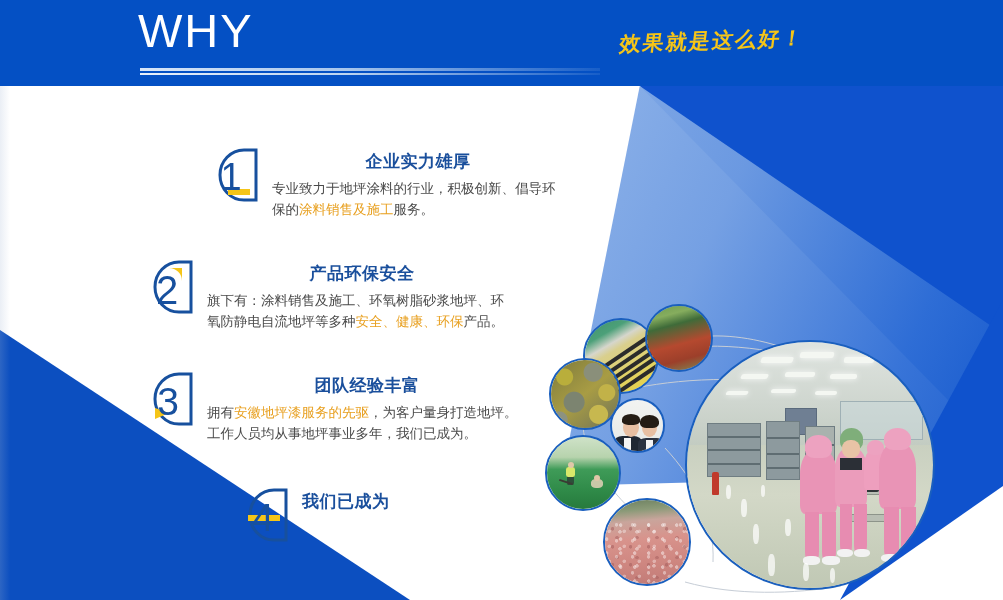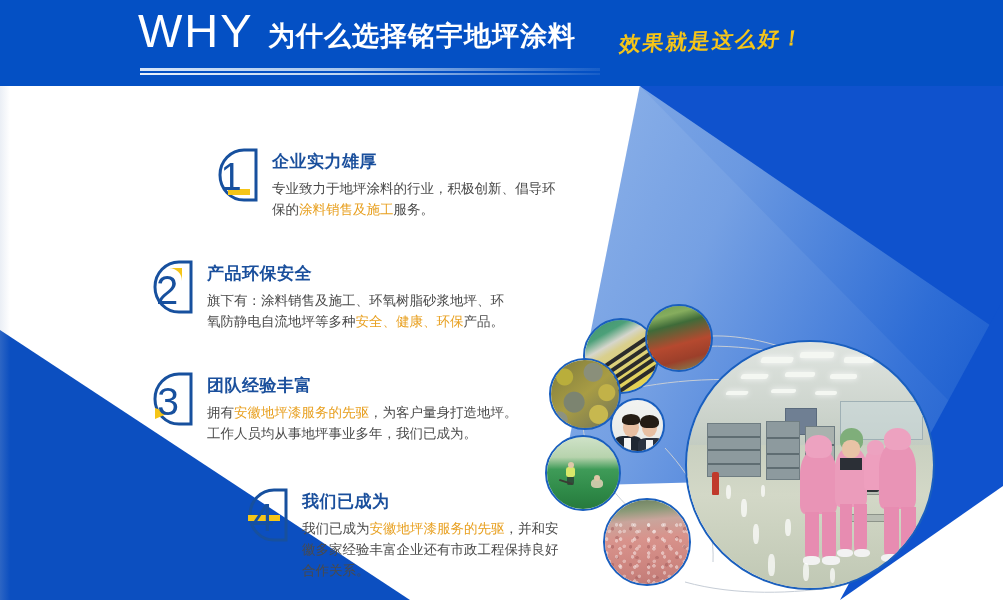--- a/index.html
+++ b/index.html
@@ -97,20 +97,21 @@
     margin-right:8px;
   }
   .badge svg { position:absolute; left:0; top:0; }
 
   .feat-text { padding-top:4px; }
   .feat-title {
     font-size:17px; font-weight:bold; color:#1a4f9c;
     letter-spacing:0.5px; line-height:22px;
     font-family:"DejaVu Sans","Liberation Sans",sans-serif;
     margin-bottom:6px;
+    text-align:center;
   }
   .feat-body {
     font-size:13.5px; color:#4a4a4a; line-height:21px;
     font-family:"DejaVu Sans","Liberation Sans",sans-serif;
     max-width:300px;
   }
   .hl { color:#e8a020; }
 
   
   .collage {
@@ -247,21 +248,20 @@
 <div id="banner">
 
   <div class="wedge-dark"></div>
   <div class="wedge-light"></div>
   <div class="wedge-right-tail"></div>
   <div class="tri-left"></div>
   <div class="edge-soft"></div>
 
   <div class="header">
     <div class="hdr-why">WHY</div>
-    <div class="hdr-cn">为什么选择铭宇地坪涂料</div>
     <div class="hdr-script">效果就是这么好！</div>
     <div class="hdr-rule-1"></div>
     <div class="hdr-rule-2"></div>
   </div>
 
   <div class="feature feat-1">
     <div class="badge">
       <svg width="64" height="58" viewBox="0 0 64 58" aria-hidden="true">
         <path d="M 44 4 A 24 25 0 1 0 44 54 L 56 54 L 56 4 Z" fill="none" stroke="#17509e" stroke-width="3"></path>
         <rect x="28" y="43" width="22" height="6" fill="#f5c518"></rect>
@@ -305,21 +305,20 @@
   <div class="feature feat-4">
     <div class="badge">
       <svg width="64" height="58" viewBox="0 0 64 58" aria-hidden="true">
         <path d="M 44 4 A 24 25 0 1 0 44 54 L 56 54 L 56 4 Z" fill="none" stroke="#17509e" stroke-width="3"></path>
         <rect x="18" y="29" width="32" height="6" fill="#f5c518"></rect>
         <text x="33" y="45" font-family="Liberation Sans, sans-serif" font-size="39" font-weight="400" fill="#17509e" text-anchor="middle">4</text>
       </svg>
     </div>
     <div class="feat-text">
       <div class="feat-title">我们已成为</div>
-      <div class="feat-body" style="max-width:262px"><span>我们已成为</span><span class="hl">安徽地坪漆服务的先驱</span><span>，并和安徽多家经验丰富企业还有市政工程保持良好合作关系。</span></div>
     </div>
   </div>
 
   <div class="collage">
 
     <svg width="400" height="300" viewBox="0 0 400 300" aria-hidden="true">
       <g fill="none" stroke="#c6cdd6" stroke-width="1">
         <path d="M 112 52 C 160 40 230 48 268 62"></path>
         <path d="M 166 36 C 230 34 300 70 318 96"></path>
         <path d="M 72 92 C 120 80 190 74 250 86"></path>

